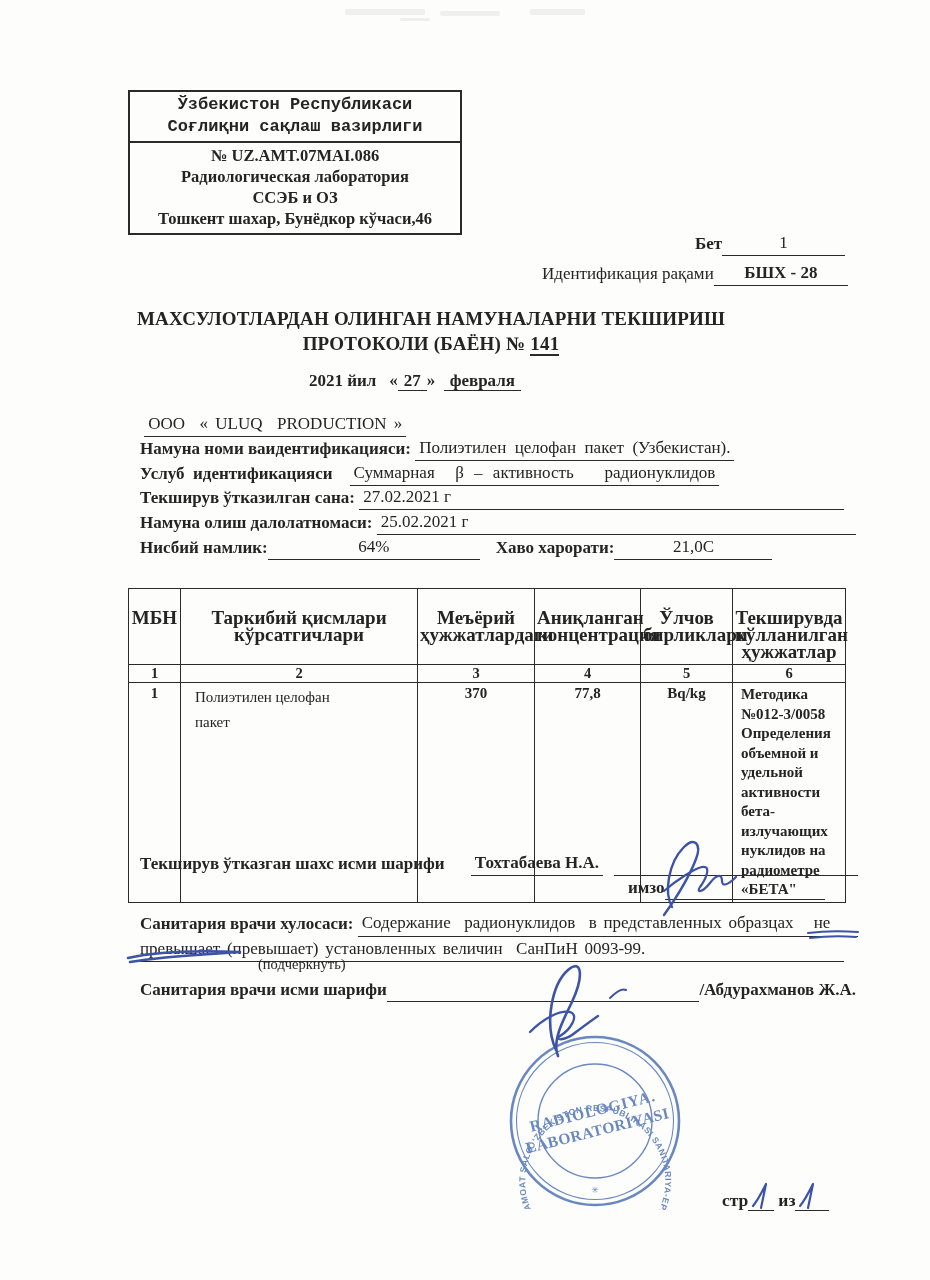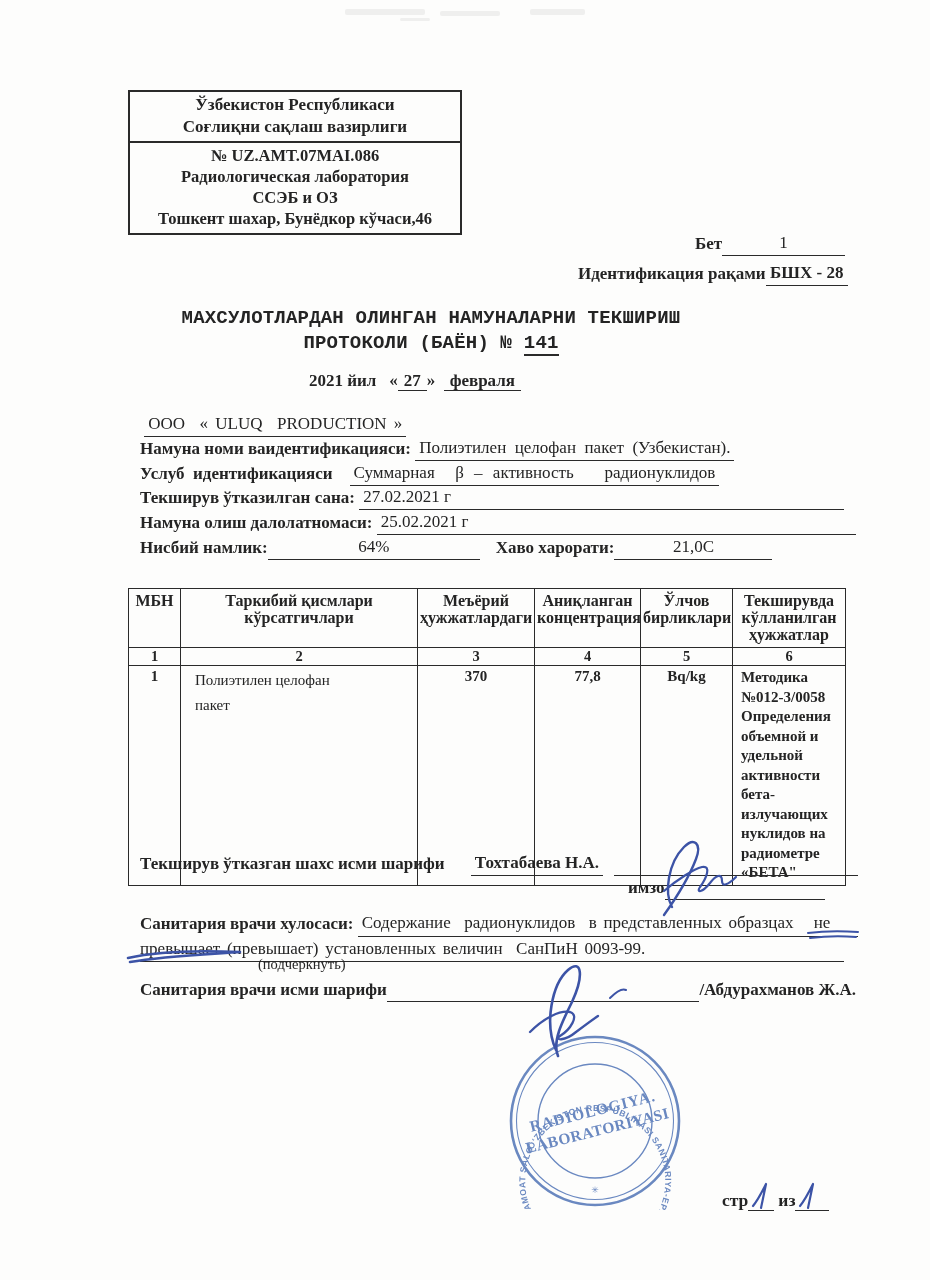--- a/index.html
+++ b/index.html
@@ -1,43 +1,43 @@
 <!DOCTYPE html>
 <html><head>
 <meta charset="utf-8">
 <style>
   html,body{margin:0;padding:0;background:#e8e8e8;}
   .page{position:relative;width:930px;height:1280px;background:#fdfdfc;overflow:hidden;
         font-family:"Liberation Serif","DejaVu Serif",serif;color:#242424;}
   .abs{position:absolute;}
   
   .lh-box{left:128px;top:90px;width:330px;border:2px solid #2a2a2a;}
-  .lh-top{border-bottom:2px solid #2a2a2a;padding:2px 0 3px;}
+  .lh-top{border-bottom:2px solid #2a2a2a;padding:2px 0 3px;font-family:Liberation Mono, monospace;}
   .lh-bot{padding:2px 2px 4px;}
   .lh-line{text-align:center;font-weight:bold;font-size:16.5px;line-height:21px;}
   .lh-top .lh-line{font-size:17px;line-height:22px;}
   
   .fline{display:flex;align-items:flex-end;font-size:17px;line-height:24px;white-space:pre;}
   .lbl{font-weight:bold;}
   .uv{border-bottom:1.6px solid #2a2a2a;padding:0 4px;}
   .fill{flex:1 1 auto;border-bottom:1.6px solid #2a2a2a;}
   .ubox{border-bottom:1.6px solid #2a2a2a;text-align:center;display:inline-block;}
   
-  .title{left:0;top:306px;width:862px;text-align:center;font-weight:bold;font-size:19px;line-height:25px;letter-spacing:.2px;font-family:Liberation Mono, monospace;}
+  .title{left:0;top:306px;width:862px;text-align:center;font-weight:bold;font-size:19px;line-height:25px;letter-spacing:.2px;}
   .title-num{border-bottom:2px solid #2a2a2a;}
   .dateline{left:0;top:371px;width:830px;text-align:center;font-weight:bold;font-size:17px;}
   .du{border-bottom:1.6px solid #2a2a2a;padding:0 6px;}
   
   .fields{left:140px;top:412px;width:716px;}
   .fields .fline{height:24.6px;}
   .wide{word-spacing:6px;}
   
   .lab-table{left:128px;top:588px;width:717px;border-collapse:collapse;table-layout:fixed;position:absolute;}
   .lab-table td{border:1.6px solid #2a2a2a;vertical-align:top;}
-  .thead td{font-weight:bold;font-size:16px;line-height:17px;text-align:center;padding:3px 2px 4px;}
+  .thead td{font-weight:bold;font-size:19px;line-height:17px;text-align:center;padding:20px 2px 4px;}
   .tnum td{font-weight:bold;font-size:14.5px;line-height:16px;text-align:center;padding:0 2px 1px;}
   .tdata td{height:172px;font-size:15px;padding:2px 4px;}
   .c-num{font-weight:bold;font-size:15px;text-align:center;}
   .c-comp{font-size:17.5px;line-height:25px;padding-left:14px !important;white-space:pre-line;}
   .c-norm,.c-found,.c-unit{font-weight:bold;text-align:center;}
   .c-found{font-size:16px;}
   .c-method{font-weight:bold;font-size:14.2px;line-height:19.5px;white-space:pre-line;padding-left:8px !important;}
   
   .exam{left:140px;top:851px;width:718px;gap:11px;}
   .imzo{left:628px;top:876px;width:200px;align-items:flex-end;}
@@ -75,21 +75,21 @@
       <div class="lh-line">Тошкент шахар, Бунёдкор кўчаси,46</div>
     </div>
   </div>
 
   <div class="abs fline" style="left:695px;top:231px;width:150px;">
     <span class="lbl">Бет</span>
     <span class="ubox" style="width:128px;">1</span>
   </div>
 
   <div class="abs fline" style="left:542px;top:261px;width:306px;">
-    <span class="lbl" style="font-weight:bold;margin-left:36px;">Идентификация рақами</span>
+    <span class="lbl" style="font-weight:normal;">Идентификация рақами</span>
     <span class="ubox" style="flex:1;font-weight:bold;">БШХ - 28</span>
   </div>
 
   <div class="abs title">
     <div>МАХСУЛОТЛАРДАН ОЛИНГАН НАМУНАЛАРНИ ТЕКШИРИШ</div>
     <div><span>ПРОТОКОЛИ (БАЁН) № </span><span class="title-num">141</span></div>
   </div>
 
   <div class="abs dateline">
     <span>2021  йил</span>&nbsp;&nbsp;&nbsp;<span>«</span><span class="du">27</span><span>»</span>&nbsp;&nbsp;<span class="du">февраля</span>

